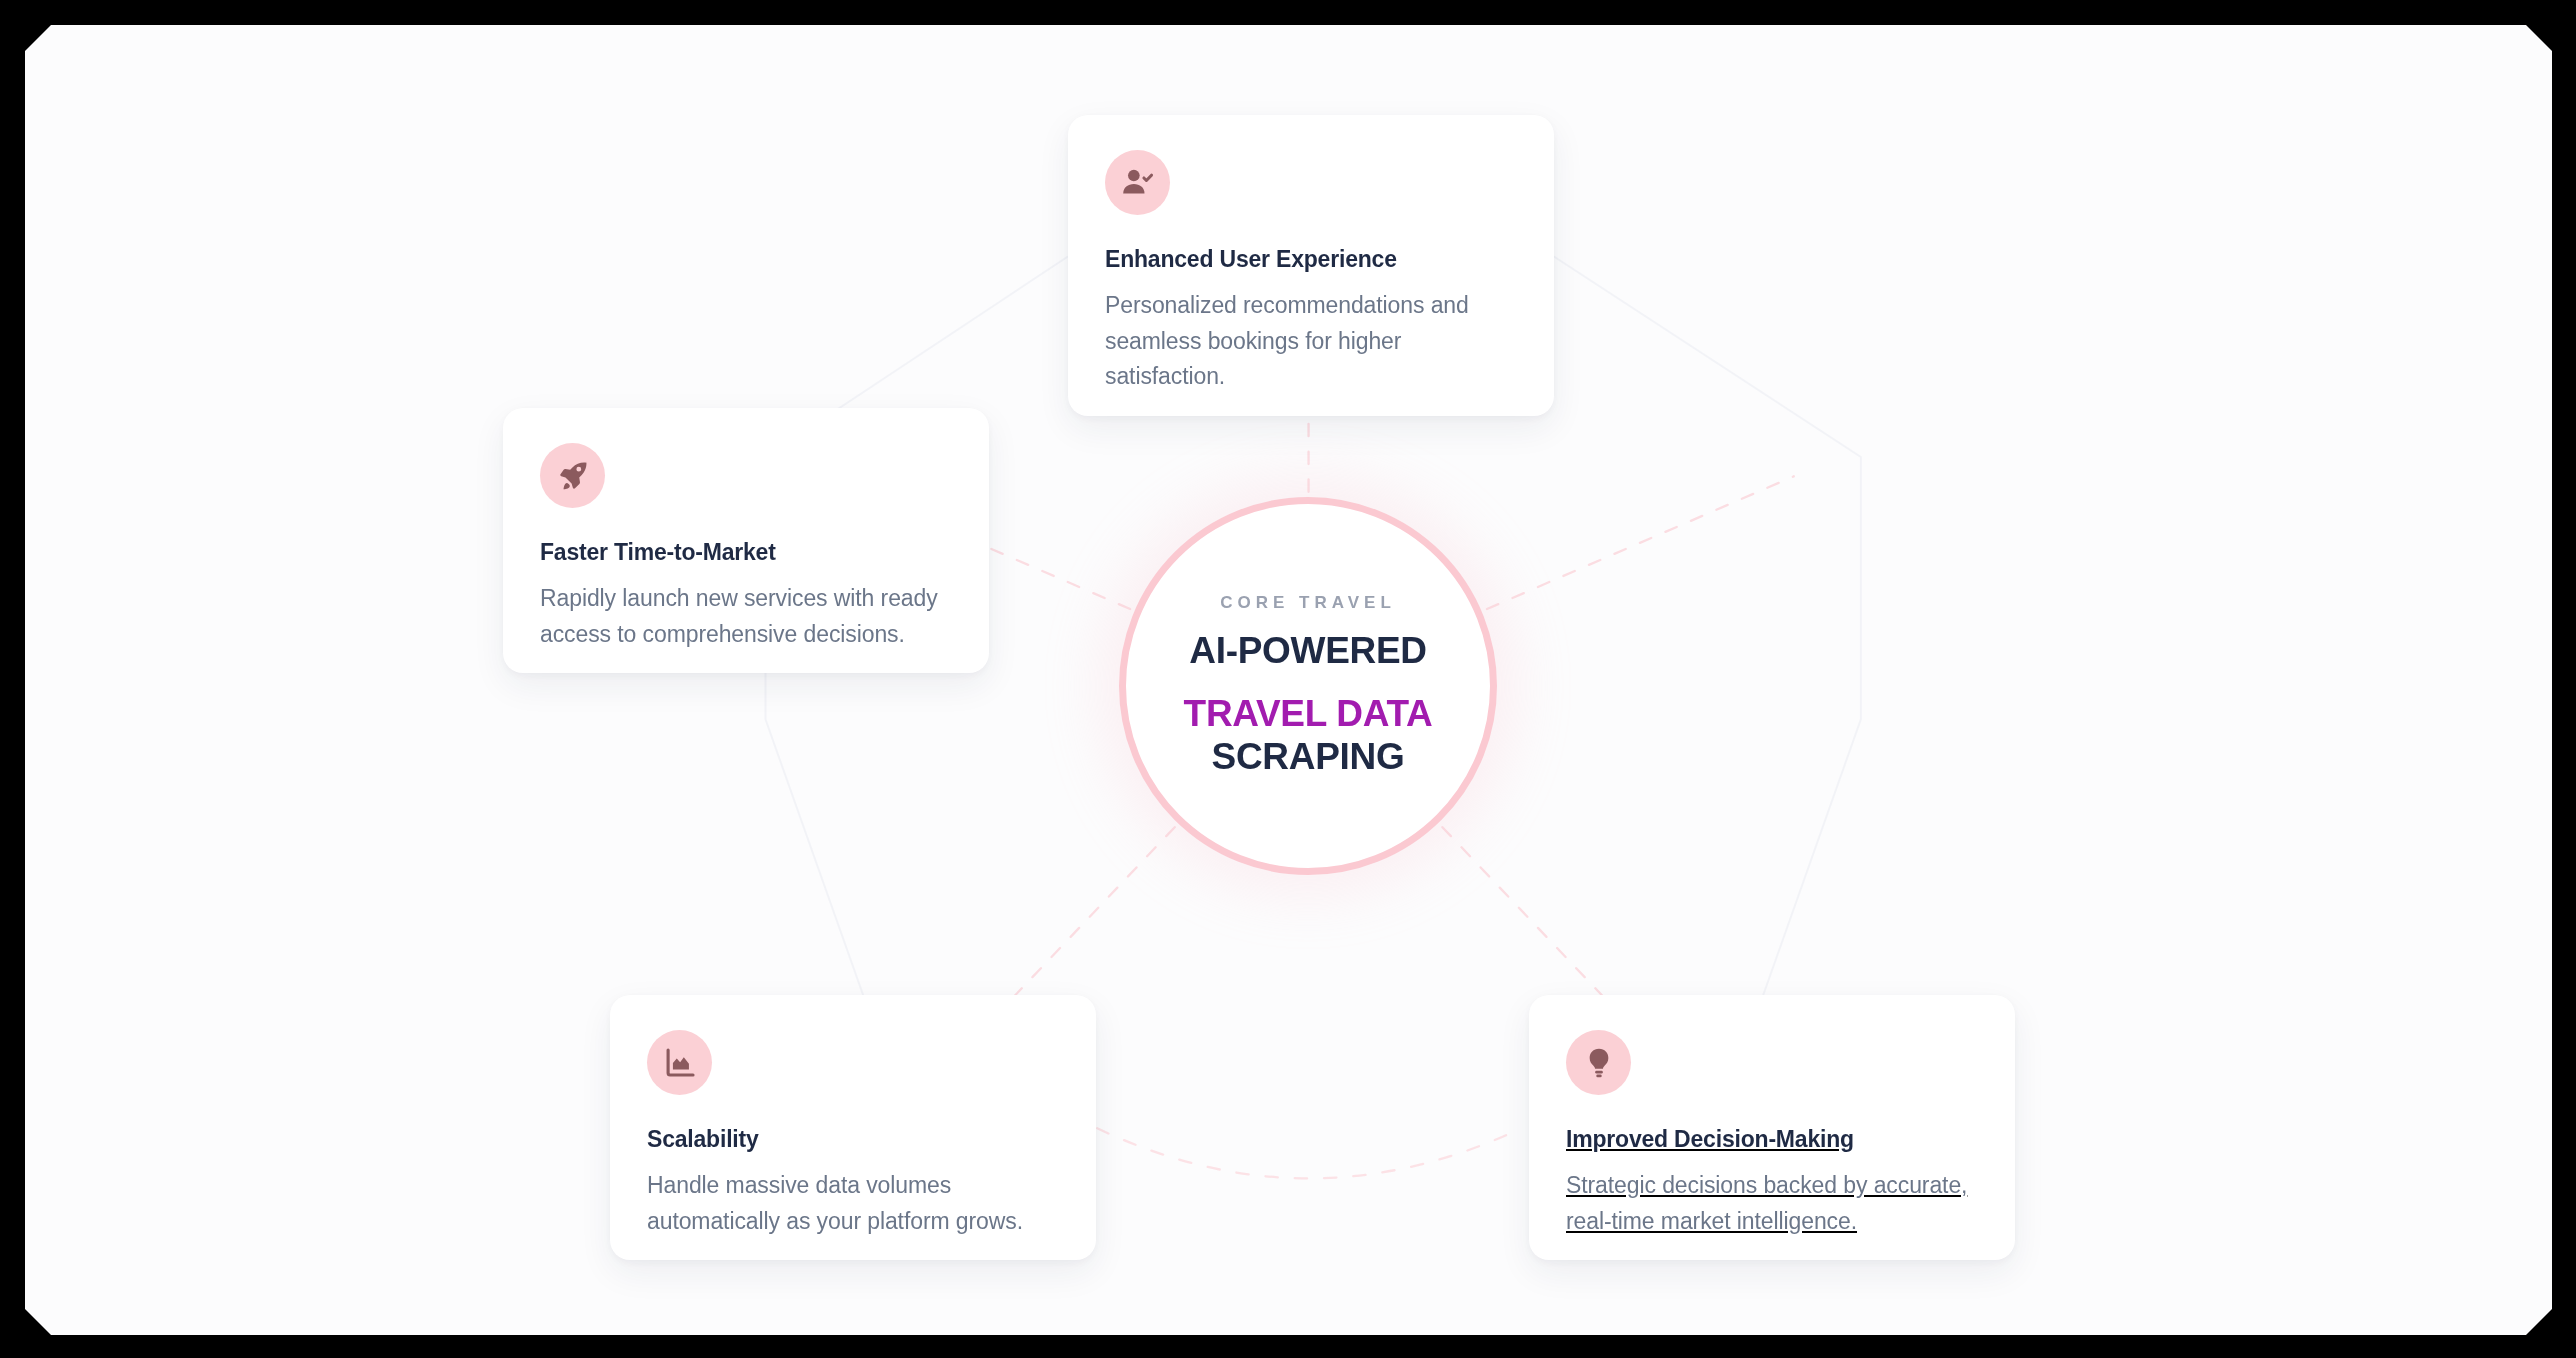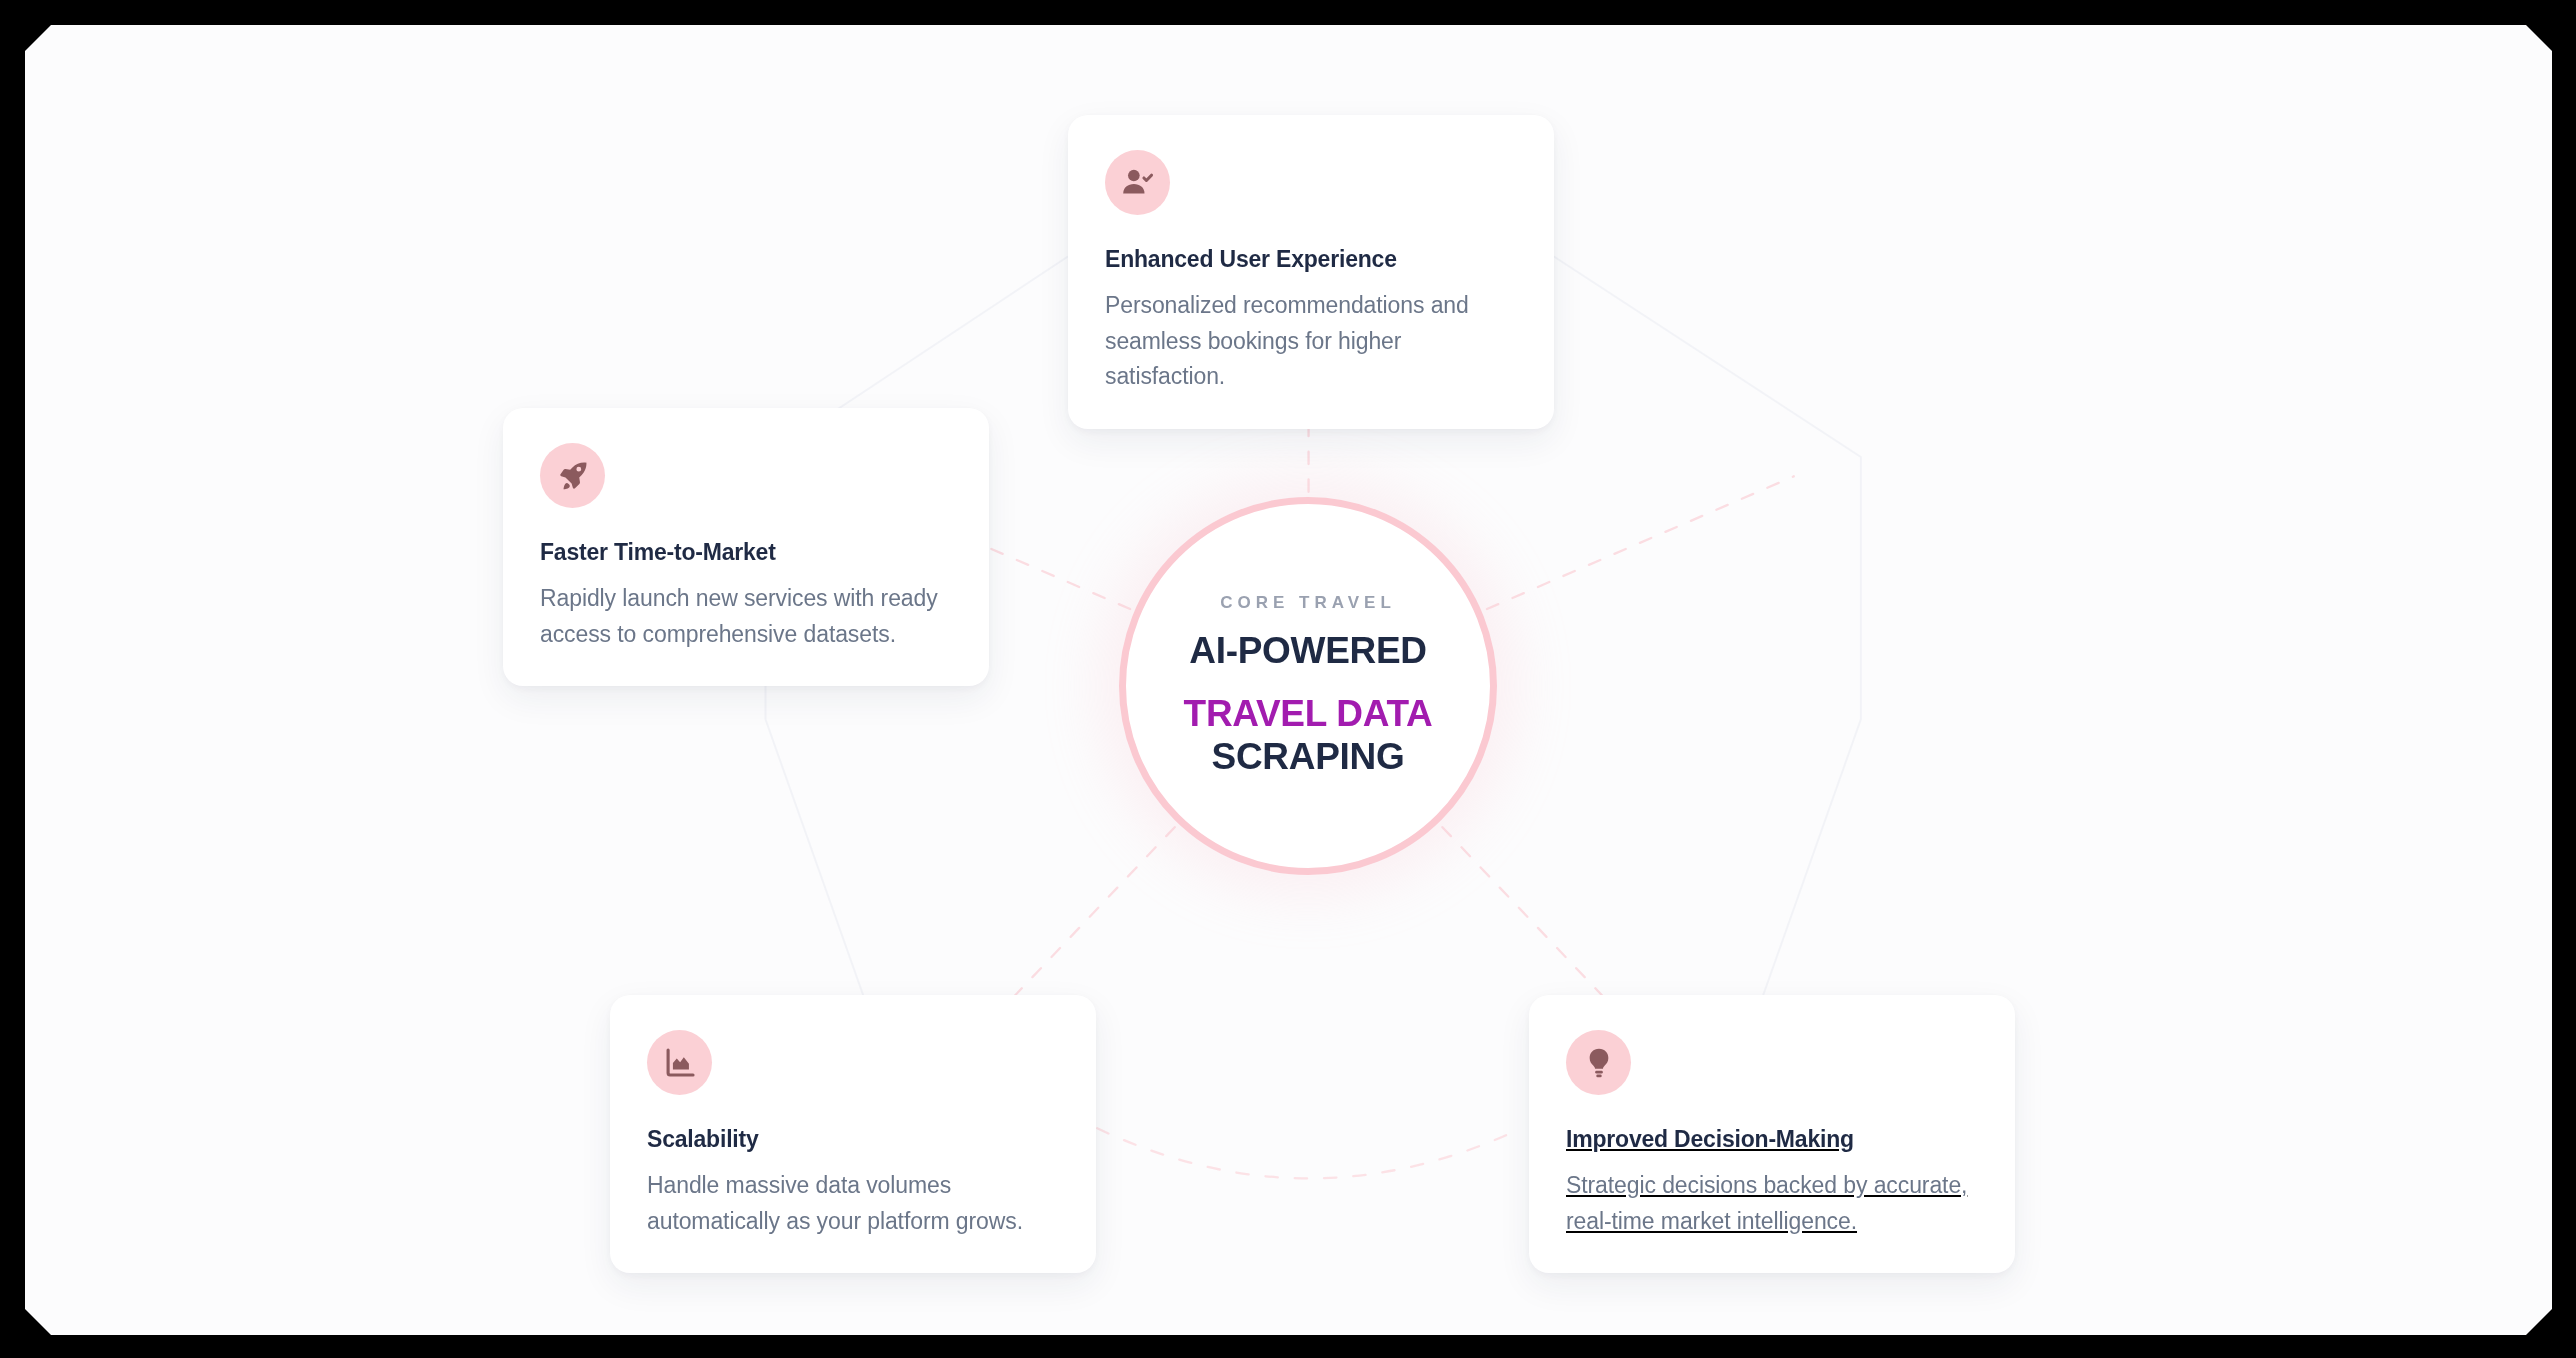--- a/index.html
+++ b/index.html
@@ -79,21 +79,21 @@
     text-align: center;
   }
   .hub-line.accent { color: #a21caf; margin-top: 20px; }
 
   
   .card {
     position: absolute;
     background: #ffffff;
     border-radius: 20px;
     box-sizing: border-box;
-    padding: 35px 37px 34px 37px;
+    padding: 35px 37px 21px 37px;
     box-shadow: 0 12.3px 34px rgba(31,42,68,0.065),
                 0 2.3px 7.7px rgba(31,42,68,0.035);
   }
   .icon-badge {
     width: 65px;
     height: 65px;
     border-radius: 50%;
     background: #fbd0d5;
     display: flex;
     align-items: center;
@@ -167,21 +167,21 @@
     </div>
 
     <div class="card" id="card-left">
       <div class="icon-badge">
         <svg width="34" height="34" viewBox="0 0 24 24" fill="#8b5a5e">
           <path d="M21.4 2.6c-3.6-.5-7.2.8-9.8 3.4l-1.6 1.6-3.3-.5c-.5-.1-1 .1-1.3.4L3.3 10.6c-.5.5-.3 1.3.4 1.5l3 .9 4.3 4.3.9 3c.2.7 1 .9 1.5.4l3.1-3.1c.4-.4.5-.8.4-1.3l-.5-3.3 1.6-1.6c2.6-2.6 3.9-6.2 3.4-9.8zM16.1 8.9a1.7 1.7 0 1 1 0-3.4 1.7 1.7 0 0 1 0 3.4z"></path>
           <path d="M6.6 17.4c-1 1-1.3 4-1.3 4s3-.3 4-1.3c.6-.6.6-1.5 0-2.1l-.6-.6c-.6-.6-1.5-.6-2.1 0z"></path>
         </svg>
       </div>
       <div class="card-title">Faster Time-to-Market</div>
-      <div class="card-desc">Rapidly launch new services with ready access to comprehensive datasets.</div>
+      <div class="card-desc">Rapidly launch new services with ready access to comprehensive decisions.</div>
     </div>
 
 
     <div class="card" id="card-bl">
       <div class="icon-badge">
         <svg width="34" height="34" viewBox="0 0 24 24">
           <path d="M3.6 2.8v16.3c0 .8.6 1.4 1.4 1.4h16.2" stroke="#8b5a5e" stroke-width="2.2" fill="none" stroke-linecap="round"></path>
           <path d="M7 16.6V12l2.7-3.1 2.4 2.6 2.6-3.6 3.6 4.7v4z" fill="#8b5a5e"></path>
         </svg>
       </div>

